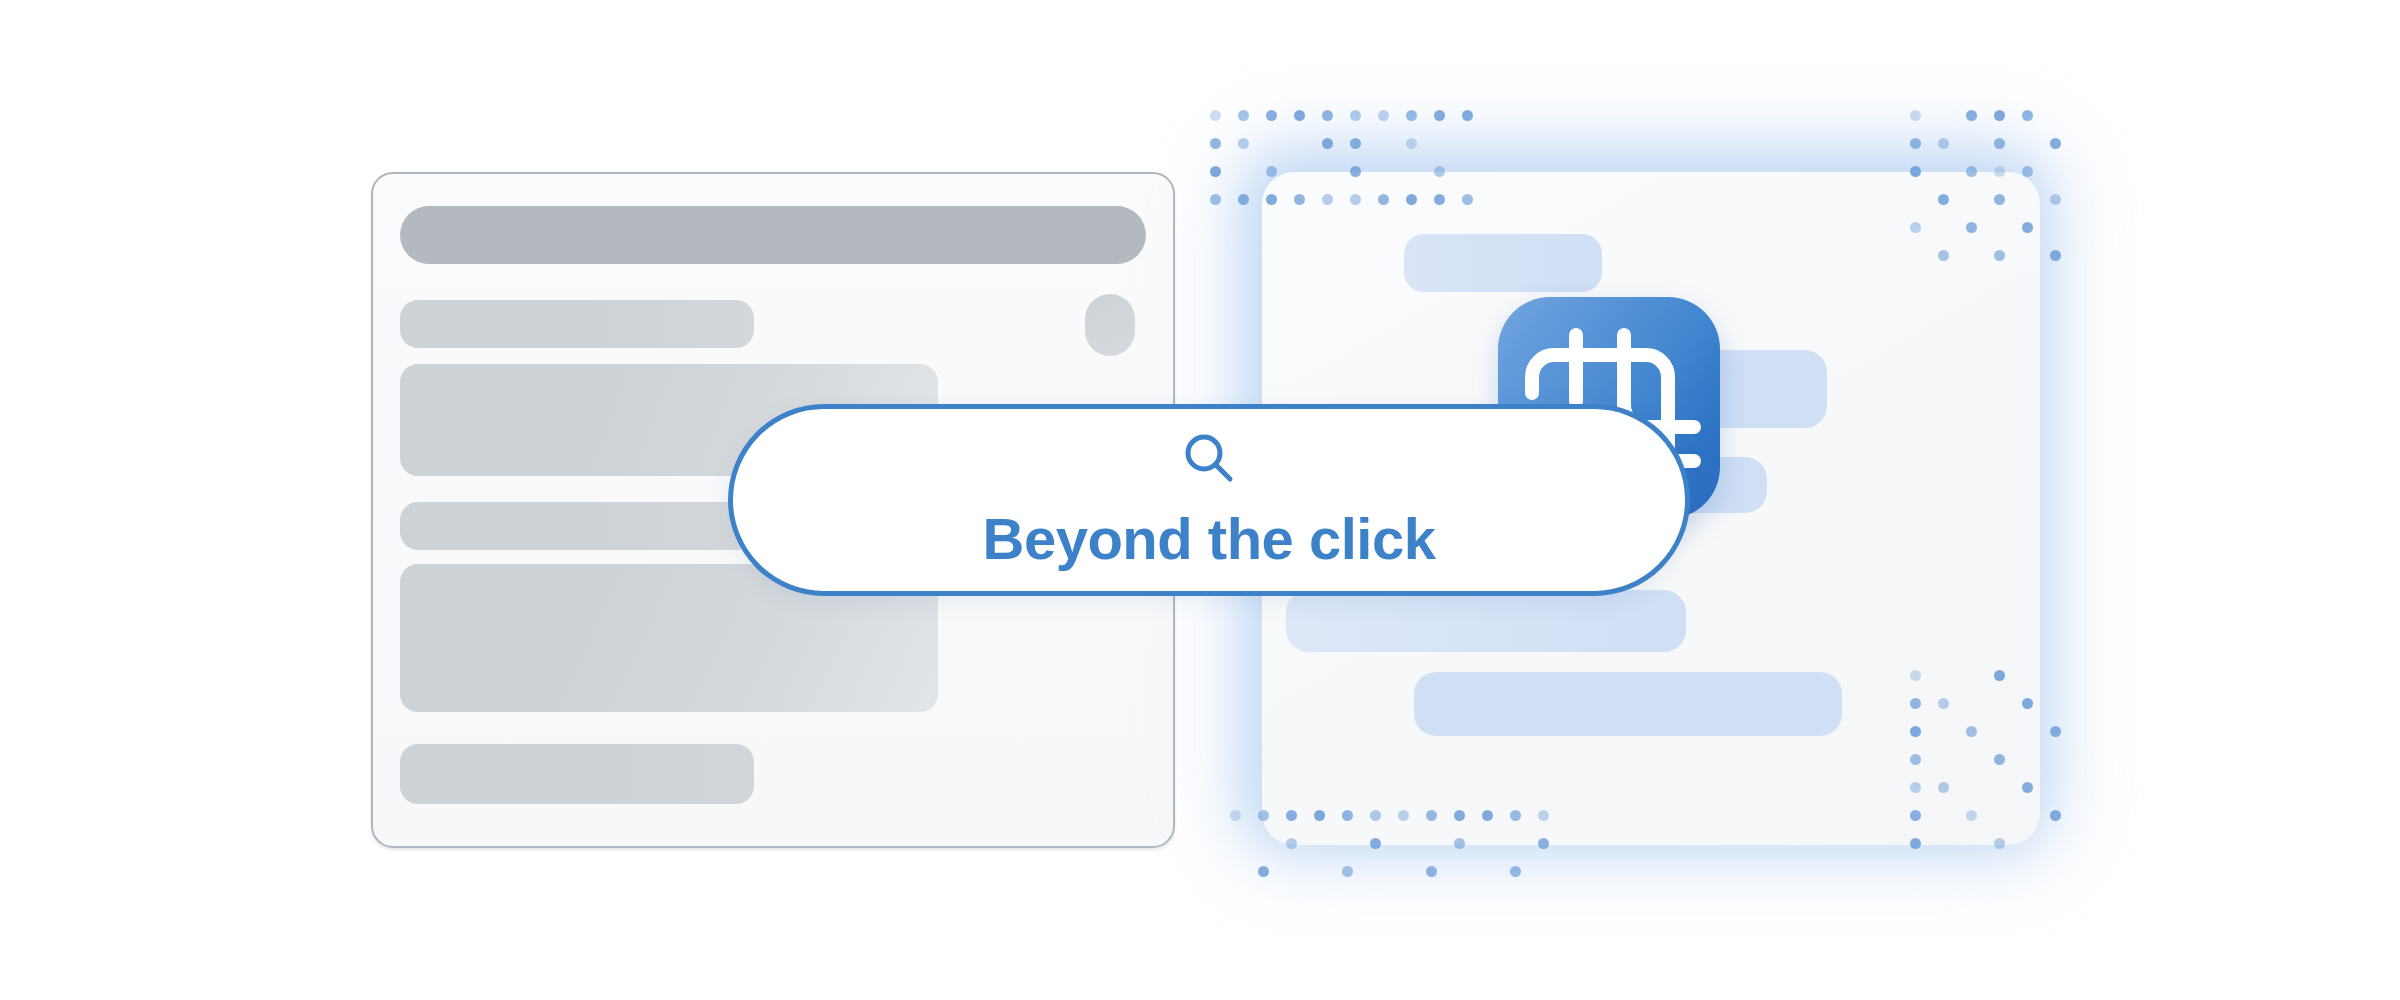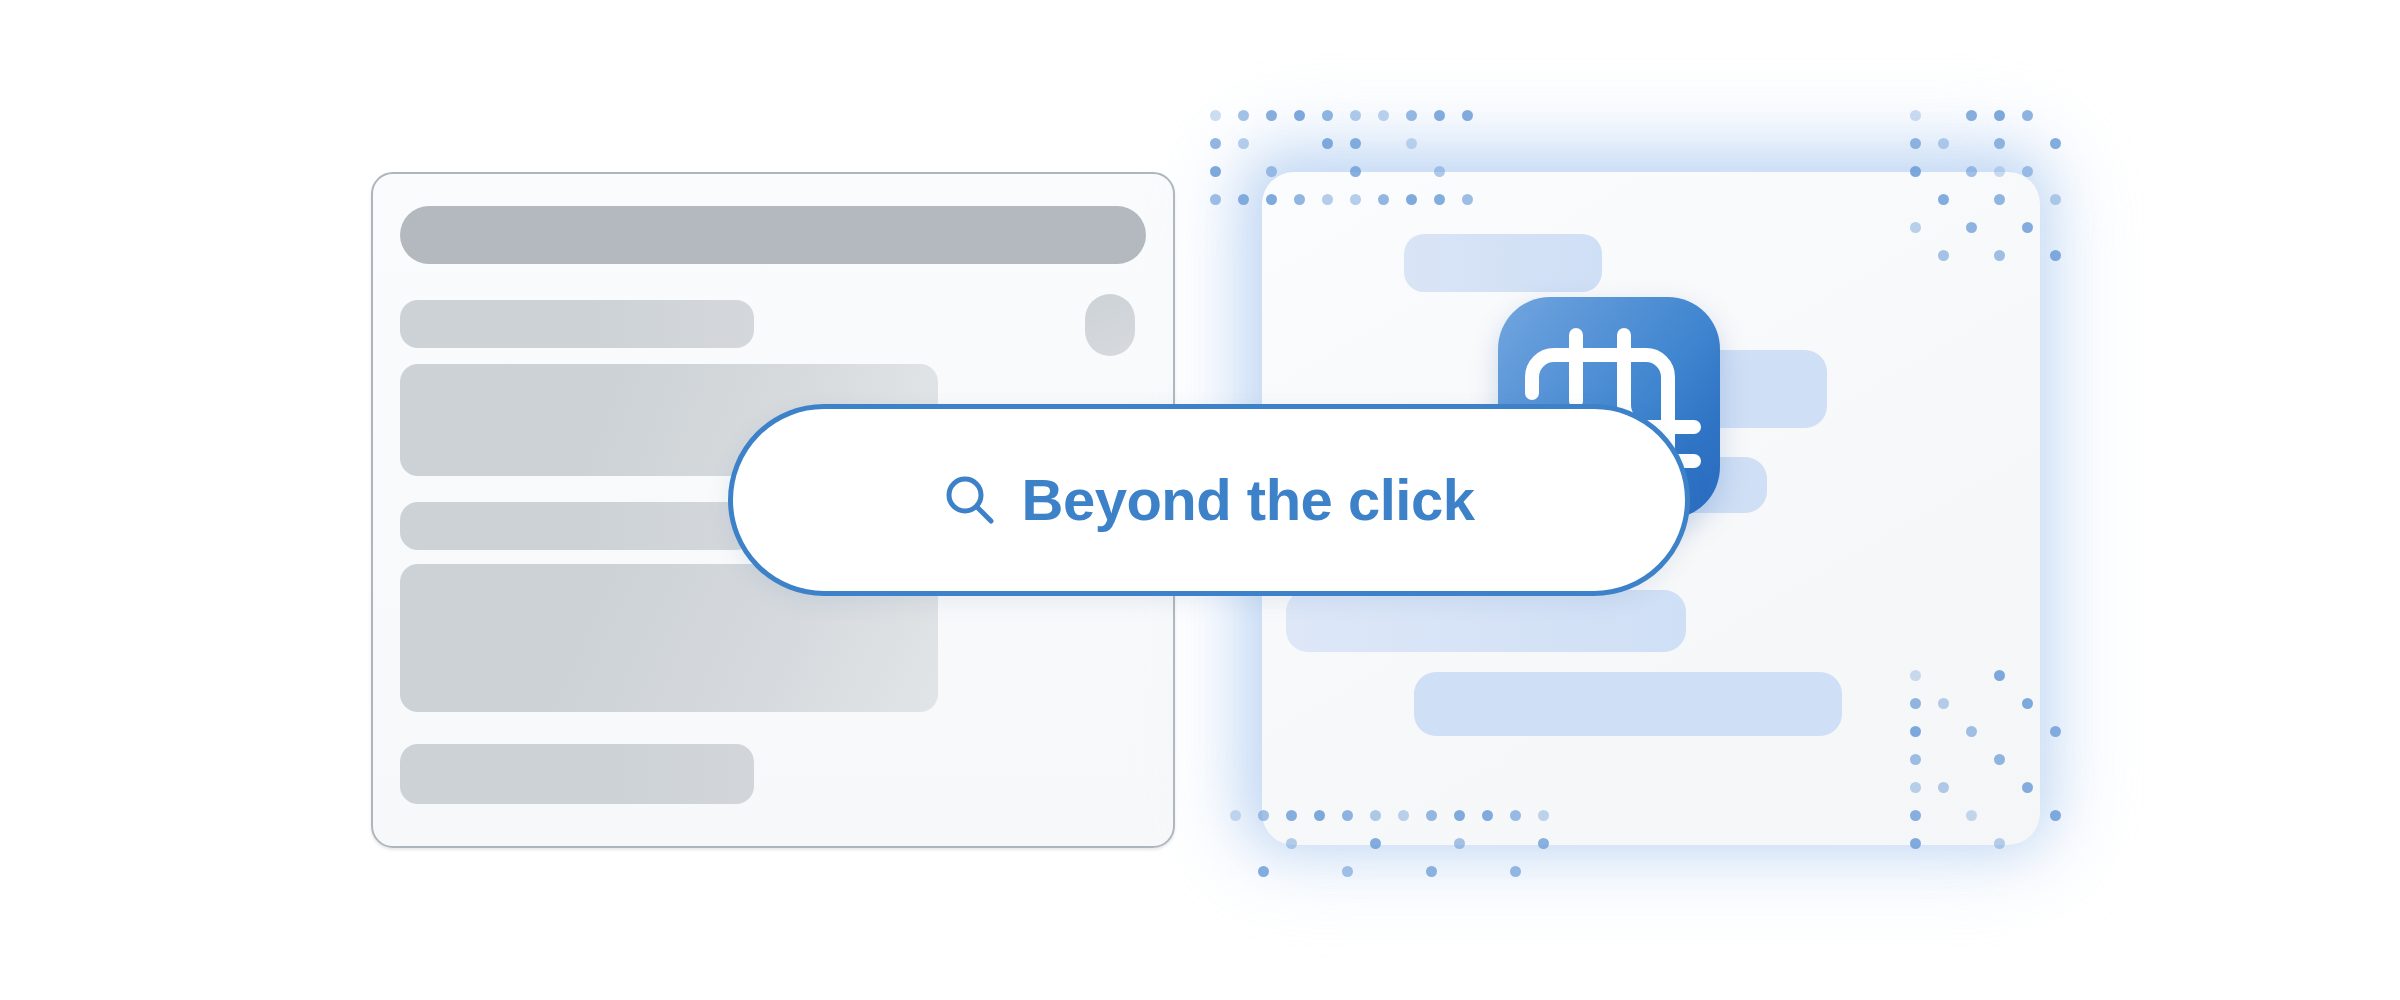--- a/index.html
+++ b/index.html
@@ -79,20 +79,21 @@
   .dots i{position:absolute;width:11px;height:11px;border-radius:50%;
           background:#6f9fd8;display:block;}
 
   
   .search-pill{
     position:absolute;left:728px;top:404px;width:962px;height:192px;
     background:#ffffff;border:5px solid #3d82c8;border-radius:96px;
     box-sizing:border-box;
     display:flex;align-items:center;justify-content:center;gap:26px;
     box-shadow:0 6px 22px rgba(60,110,170,.10);
+    flex-direction:column;
   }
   .search-icon{width:52px;height:52px;flex:0 0 auto;}
   .search-text{
     font-size:58px;font-weight:bold;color:#3d82c8;
     letter-spacing:-.5px;line-height:1;white-space:nowrap;
   }
 </style>
 </head>
 <body>
 

